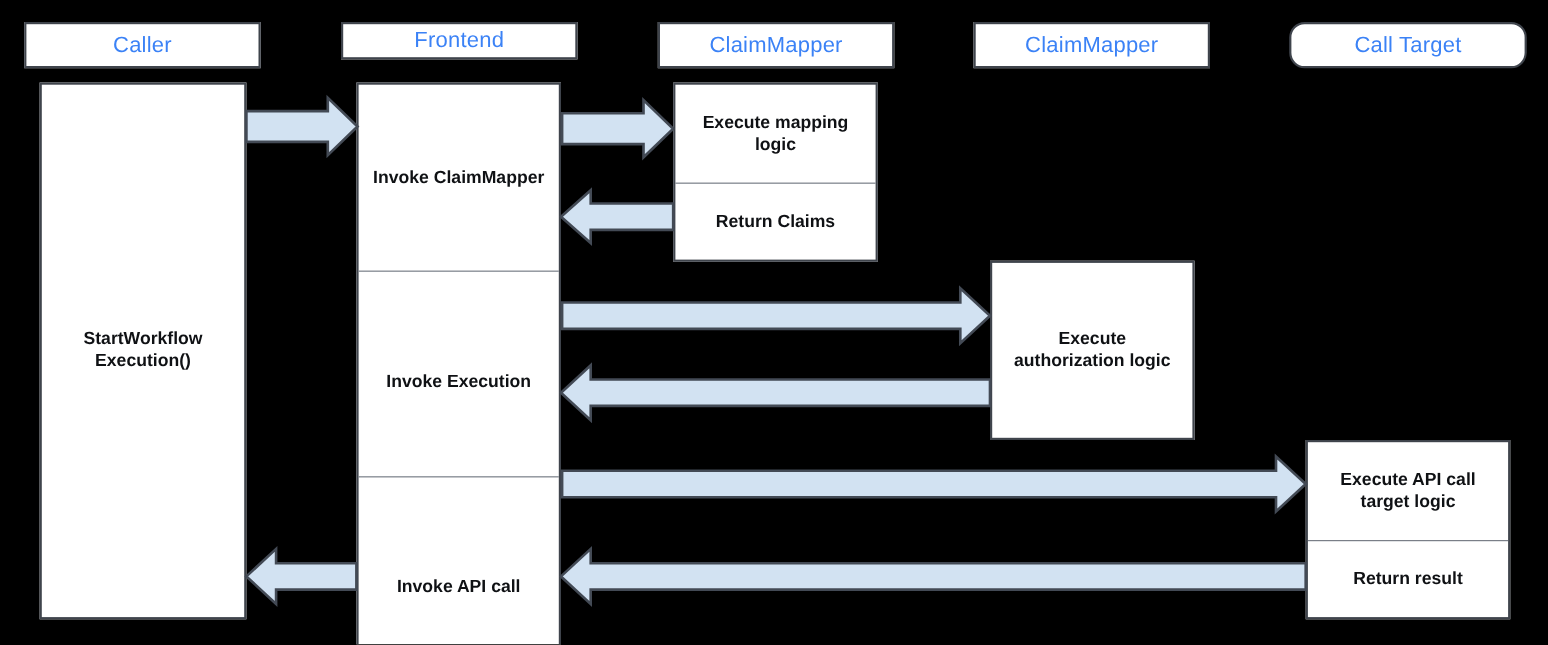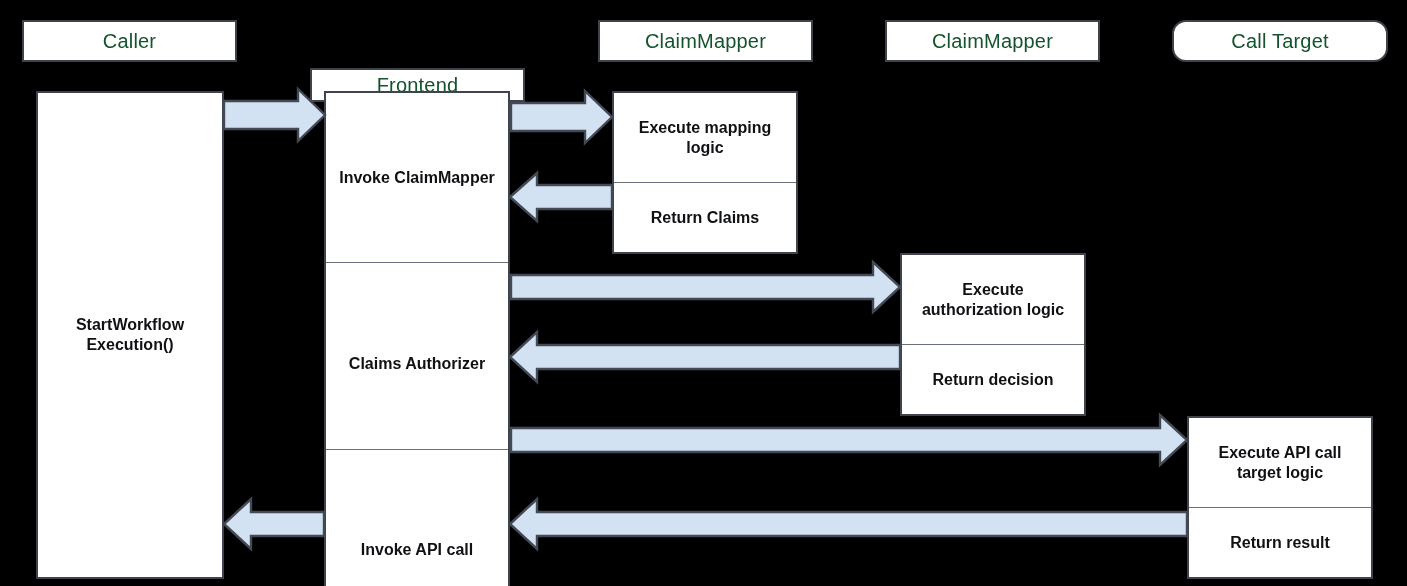--- a/index.html
+++ b/index.html
@@ -22,36 +22,35 @@
 
   
   .participant-header {
     position: absolute;
     background: #ffffff;
     border: 2px solid #3f444c;
     box-sizing: border-box;
     display: flex;
     align-items: center;
     justify-content: center;
-    color: #14532d;
+    color: #3b82f6;
     font-size: 20px;
     font-weight: 400;
     letter-spacing: 0.2px;
     line-height: 1.1;
   }
 
   
   .lifeline {
     position: absolute;
     background: #ffffff;
     border: 2px solid #3f444c;
     box-sizing: border-box;
     display: flex;
     flex-direction: column;
-    margin-top: 16px;
   }
   .lifeline-seg {
     flex: 1 1 auto;
     display: flex;
     align-items: center;
     justify-content: center;
     text-align: center;
     color: #0f1114;
     font-size: 16px;
     font-weight: bold;
@@ -81,51 +80,50 @@
   }
 </style>
 </head>
 <body>
 
 <div id="canvas">
 
   <div class="participant-header" style="left:22px;  top:20px; width:215px; height:42px;">
     <span>Caller</span>
   </div>
-  <div class="participant-header" style="left:310px; top:20px; width:215px; height:34px;margin-top:48px;">
+  <div class="participant-header" style="left:310px; top:20px; width:215px; height:34px;">
     <span>Frontend</span>
   </div>
   <div class="participant-header" style="left:598px; top:20px; width:215px; height:42px;">
     <span>ClaimMapper</span>
   </div>
   <div class="participant-header" style="left:885px; top:20px; width:215px; height:42px;">
     <span>ClaimMapper</span>
   </div>
   <div class="participant-header" style="left:1172px; top:20px; width:216px; height:42px;border-radius:14px;">
     <span>Call Target</span>
   </div>
 
   <div class="lifeline" style="left:36px; top:75px; width:188px; height:488px;">
     <div class="lifeline-seg">StartWorkflow Execution()</div>
   </div>
 
   <div class="lifeline" style="left:324px; top:75px; width:186px; height:546px;gap:16px;">
     <div class="lifeline-seg">Invoke ClaimMapper</div>
-    <div class="lifeline-seg">Claims Authorizer</div>
+    <div class="lifeline-seg">Invoke Execution</div>
     <div class="lifeline-seg">Invoke API call</div>
   </div>
 
   <div class="lifeline" style="left:612px; top:75px; width:186px; height:163px;">
     <div class="lifeline-seg">Execute mapping logic</div>
     <div class="lifeline-seg">Return Claims</div>
   </div>
 
   <div class="lifeline" style="left:900px; top:237px; width:186px; height:163px;">
     <div class="lifeline-seg">Execute authorization logic</div>
-    <div class="lifeline-seg">Return decision</div>
   </div>
 
   <div class="lifeline" style="left:1187px; top:400px; width:186px; height:163px;justify-content:flex-end;">
     <div class="lifeline-seg">Execute API call target logic</div>
     <div class="lifeline-seg">Return result</div>
   </div>
 
   <svg id="arrow-layer" viewBox="0 0 1407 586" xmlns="http://www.w3.org/2000/svg">
 
     <polygon class="msg-arrow" points="224,101 298,101 298,89 325,115 298,141 298,129 224,129"></polygon>

